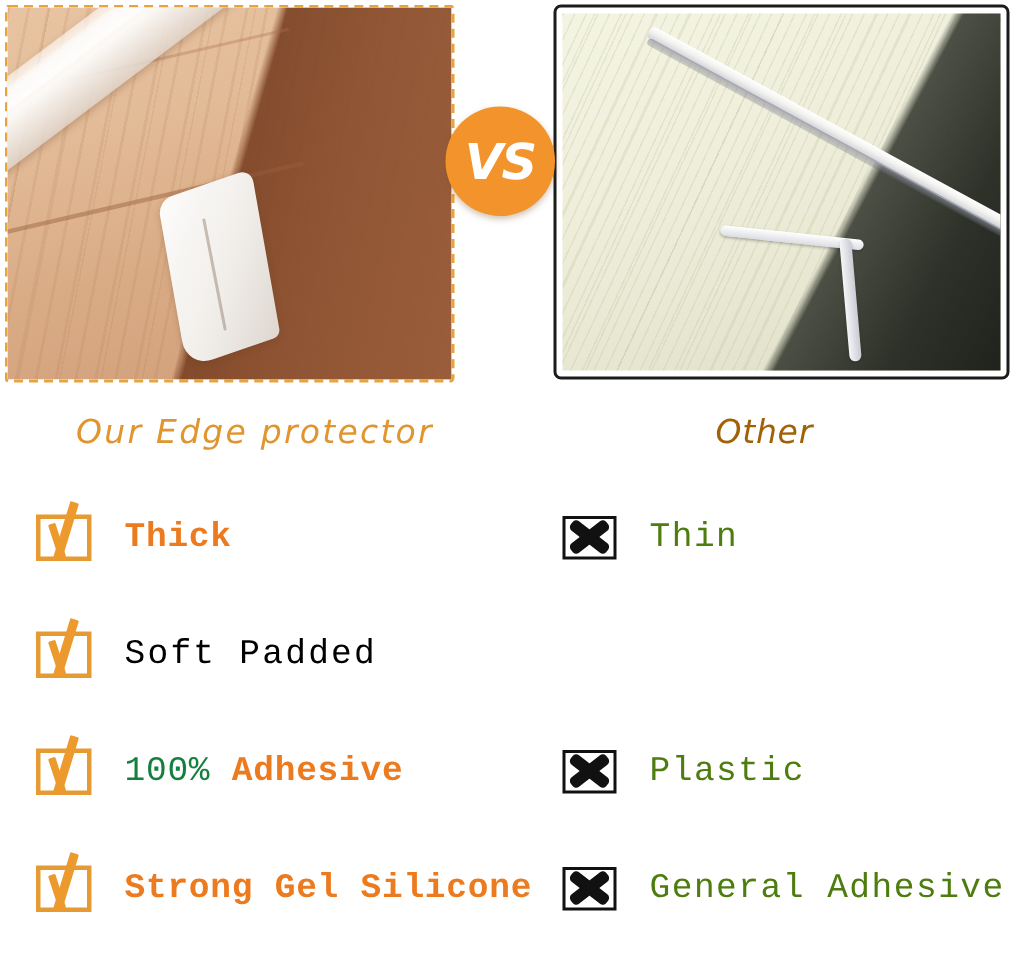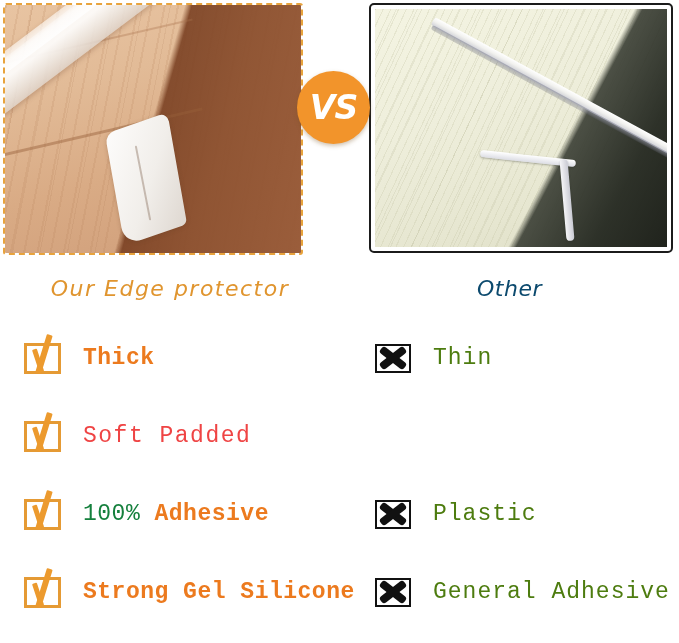--- a/index.html
+++ b/index.html
@@ -251,21 +251,21 @@
   .col-header-left {
     left: 0;
     width: 340px;
     text-align: center;
     color: #e0952f;
   }
   .col-header-right {
     left: 340px;
     width: 339px;
     text-align: center;
-    color: #0c4a6e;
+    color: #a16207;
     letter-spacing: 0.5px;
   }
 
   
   .rows {
     position: absolute;
     left: 0;
     top: 330px;
     width: 679px;
   }
@@ -345,21 +345,21 @@
     font-family: Liberation Mono, monospace;
     line-height: 1;
   }
   .feat-label-left {
     font-size: 23px;
     color: #ec7a1e;
     font-weight: bold;
     letter-spacing: 0.5px;
   }
   .feat-label-left.light {
-    color: #ef4444;
+    color: #000000;
     font-weight: normal;
     letter-spacing: 1.5px;
   }
   .feat-label-left .pct {
     color: #15803d;
     font-weight: normal;
     letter-spacing: 0.5px;
   }
   .feat-label-right {
     font-size: 23px;

